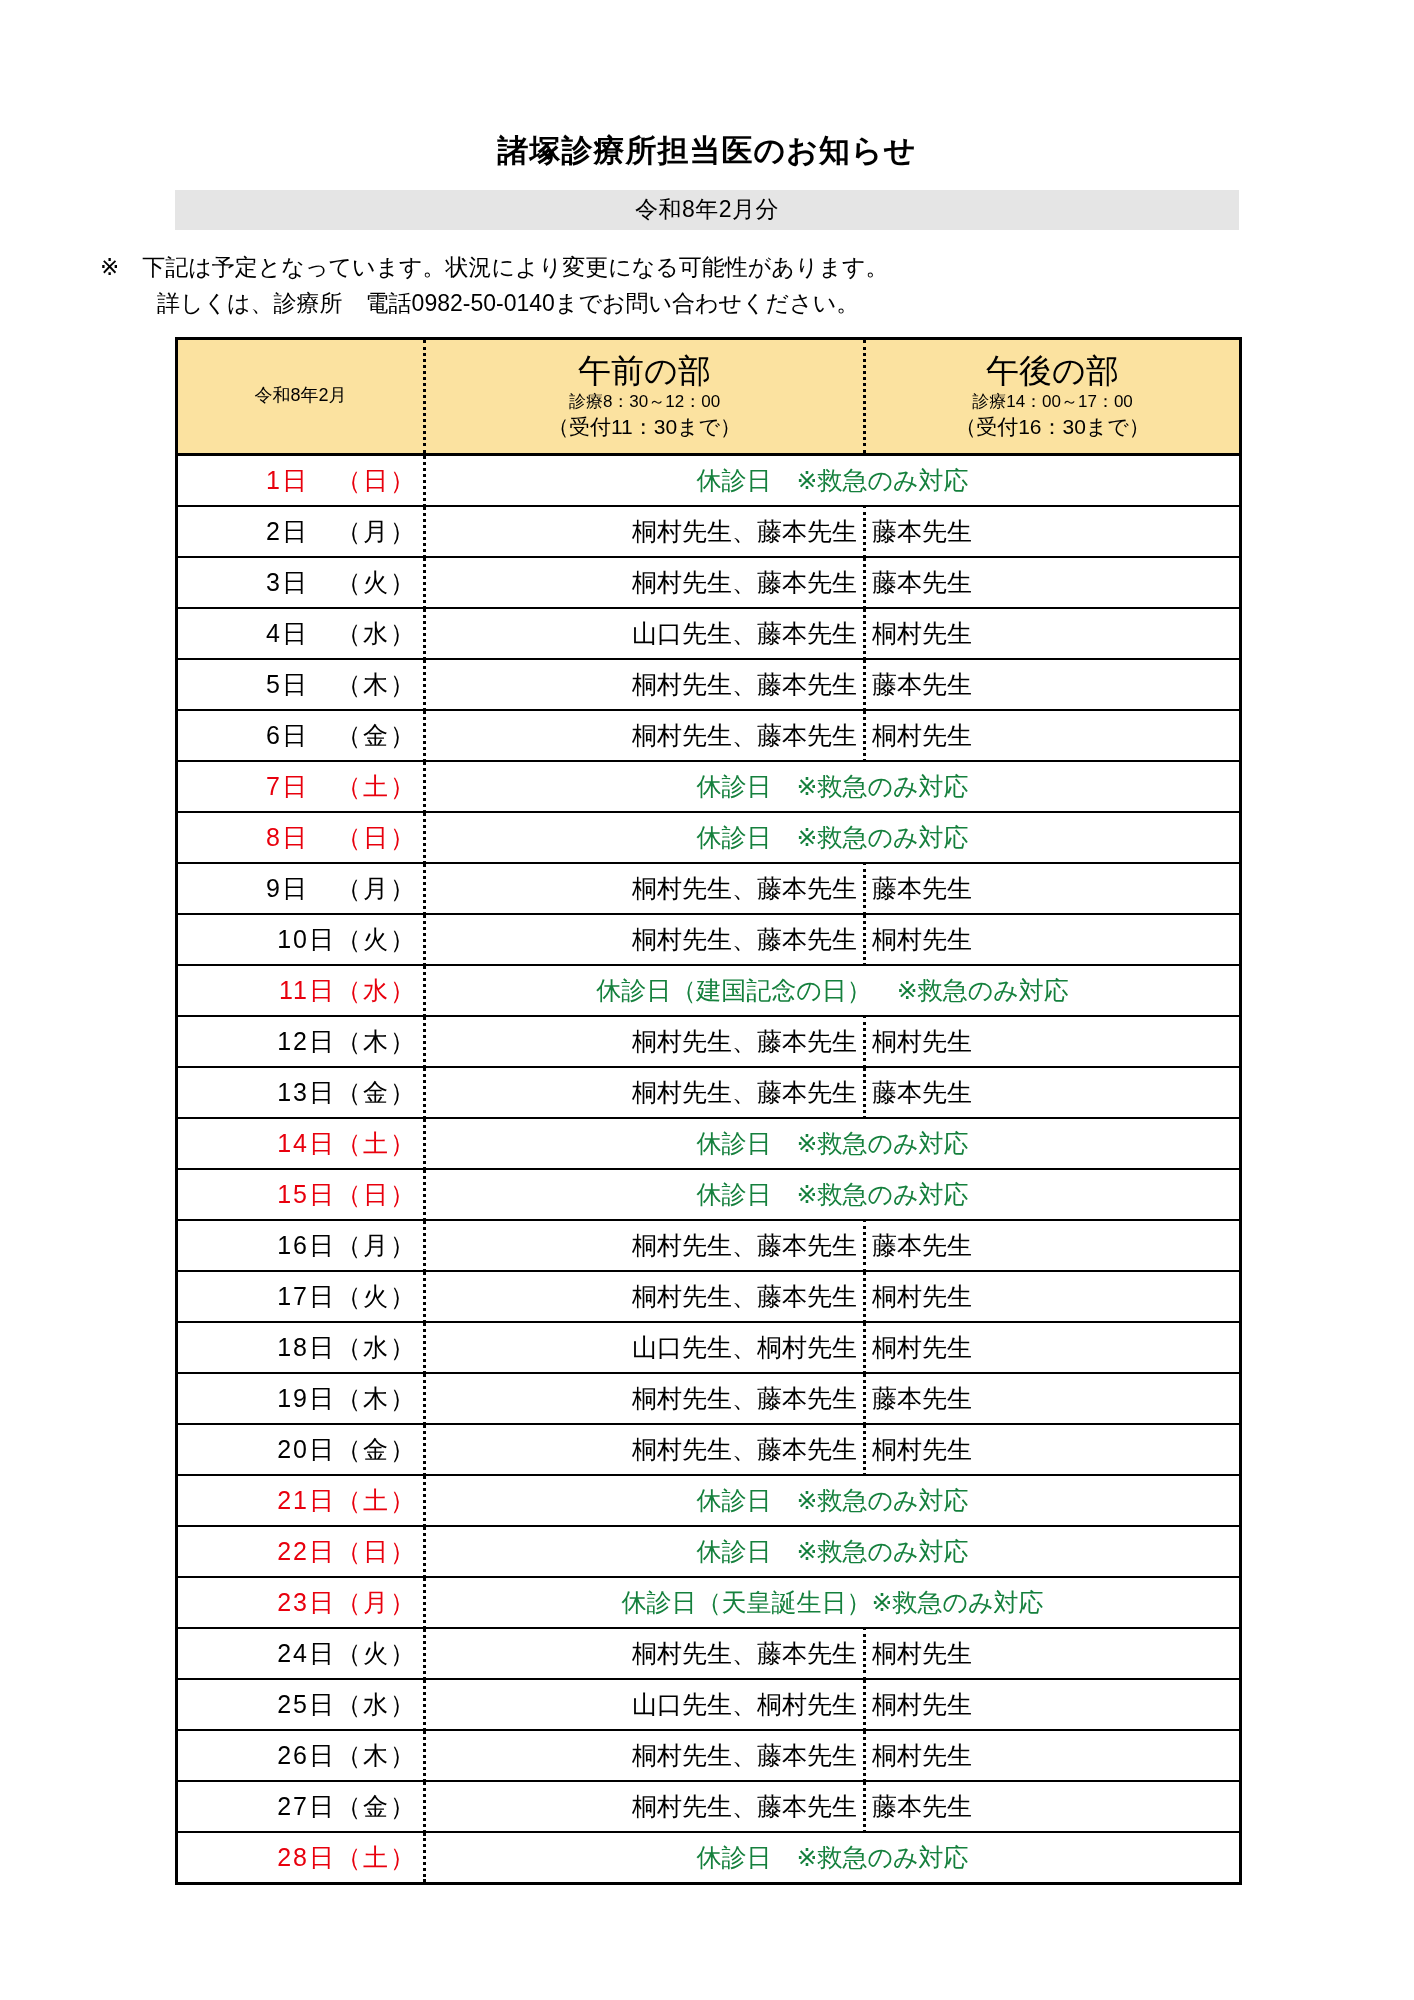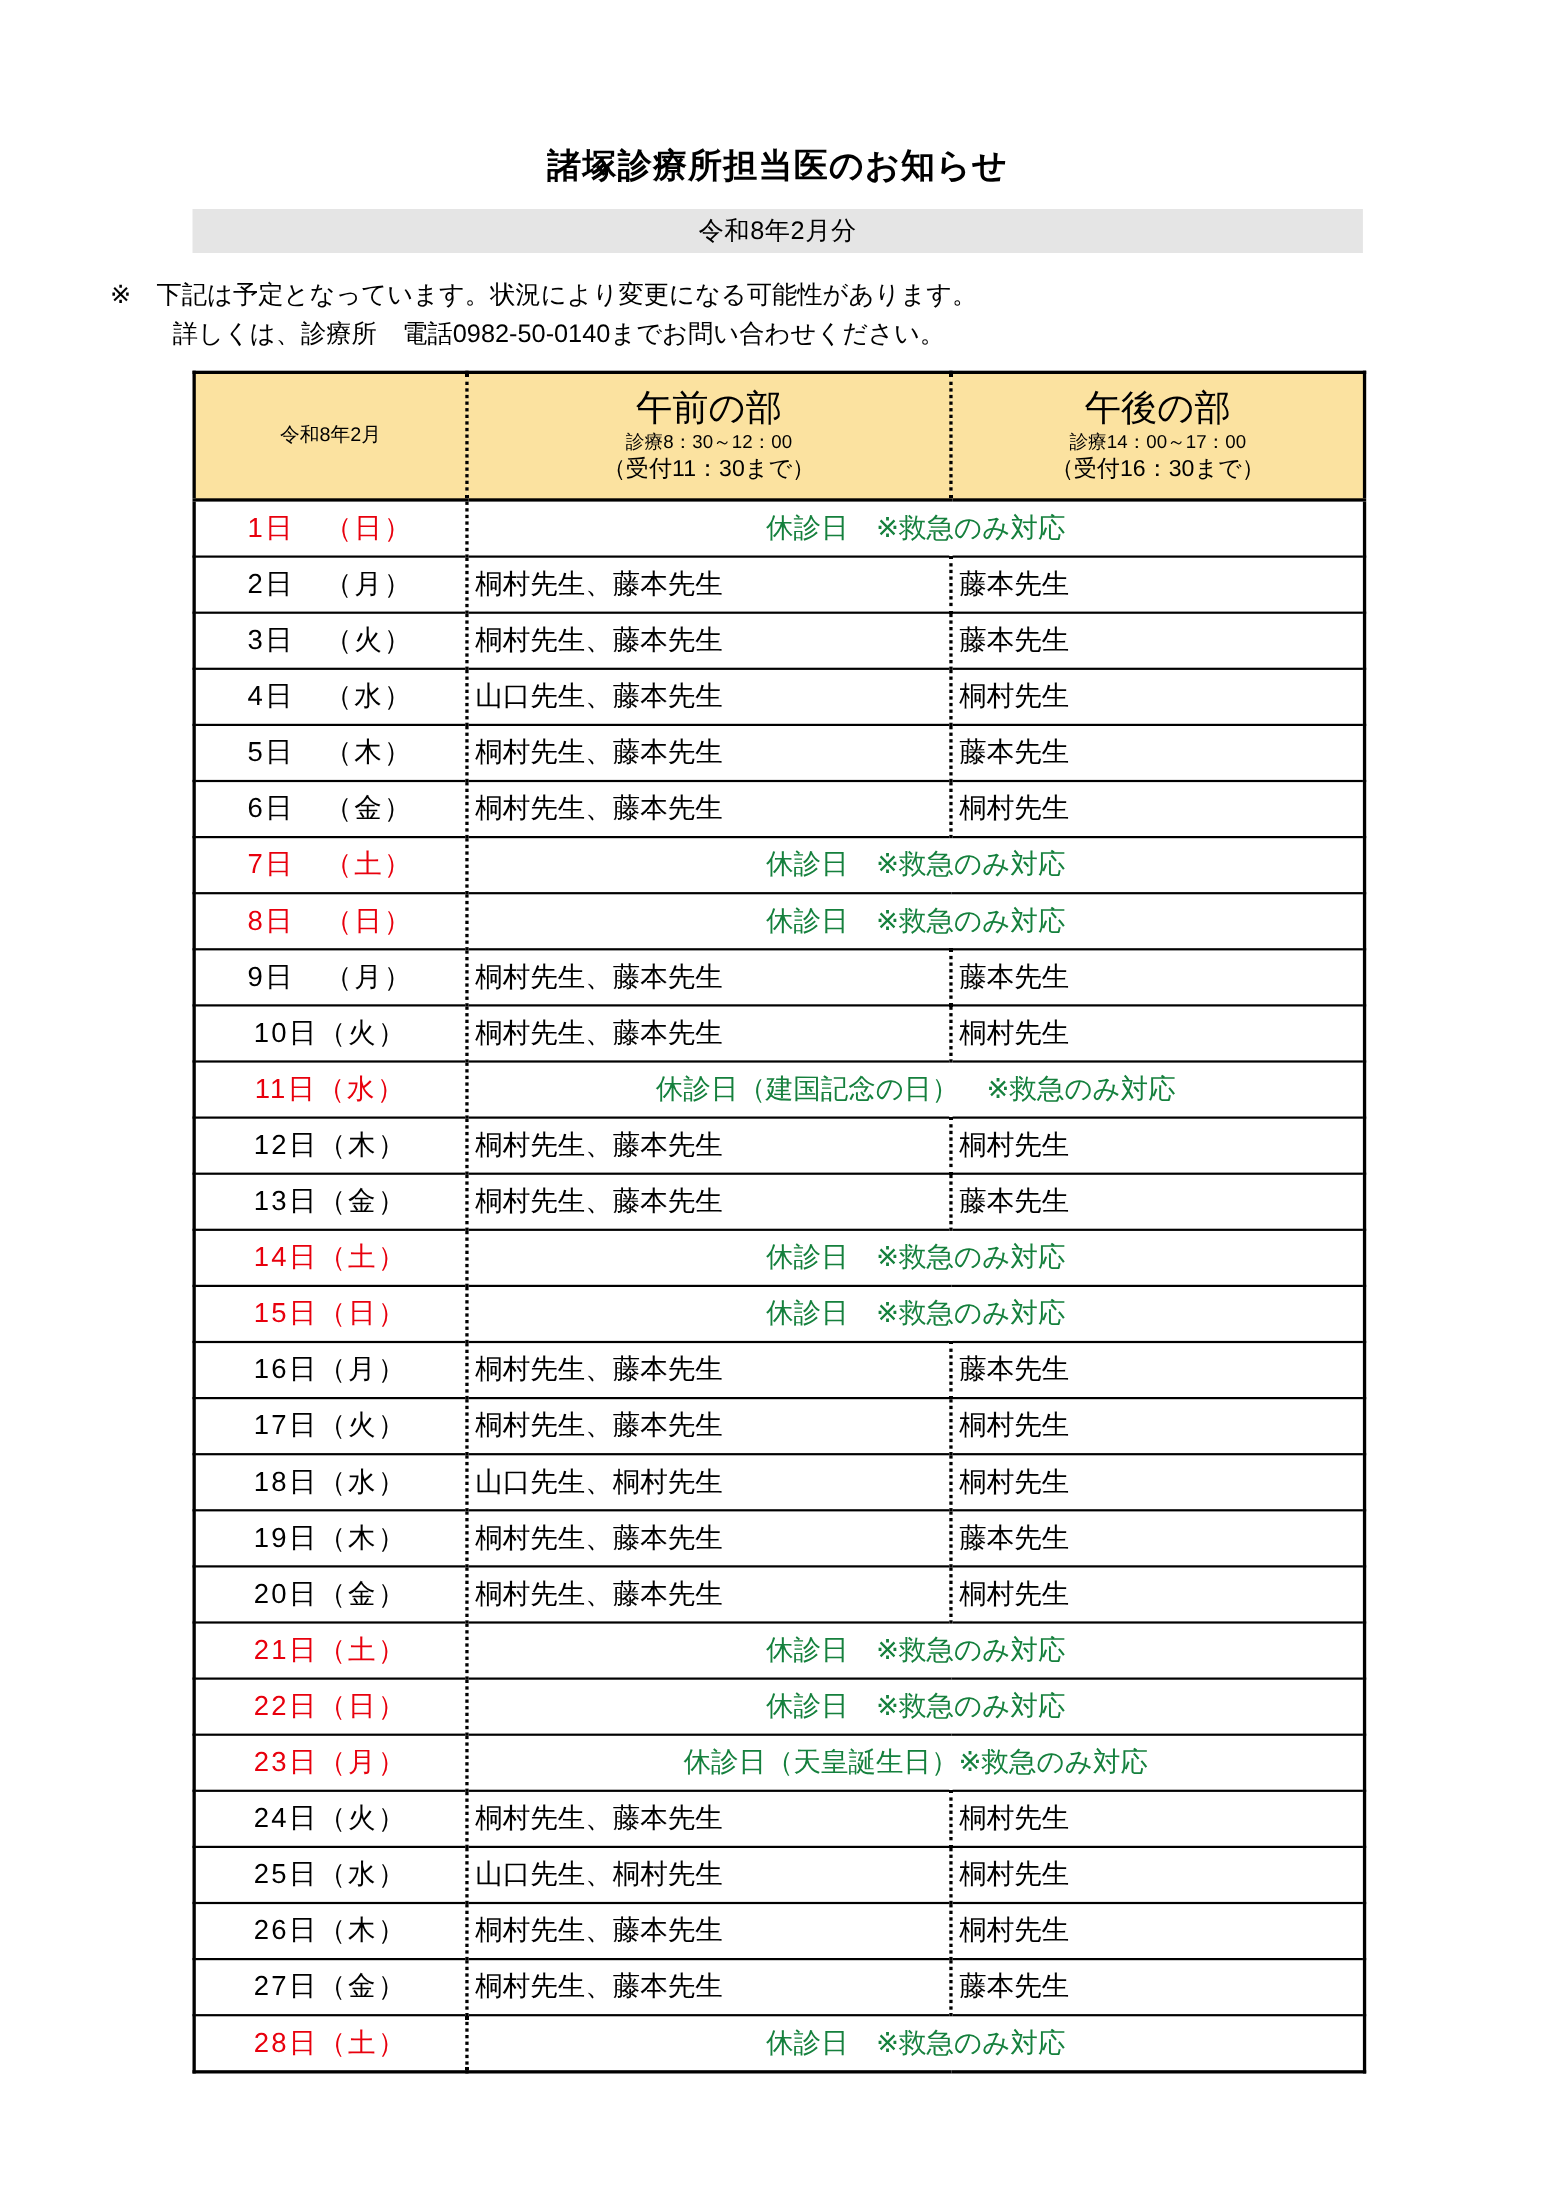--- a/index.html
+++ b/index.html
@@ -110,27 +110,27 @@
 
   table.schedule tbody td {
     border-top: 2px solid #000;
     padding: 4px 6px;
     font-size: 25px;
     height: 41px;
     vertical-align: middle;
     line-height: 1.15;
   }
   td.date-cell {
-    text-align: center;
+    text-align: right;
     border-right: 3px dotted #000;
     letter-spacing: 2px;
     white-space: pre;
   }
   td.am-cell {
-    text-align: left;
+    text-align: right;
     border-right: 3px dotted #000;
     padding-left: 10px;
   }
   td.pm-cell {
     text-align: left;
     padding-left: 10px;
   }
   td.closed-cell {
     text-align: center;
     color: #15803d;

